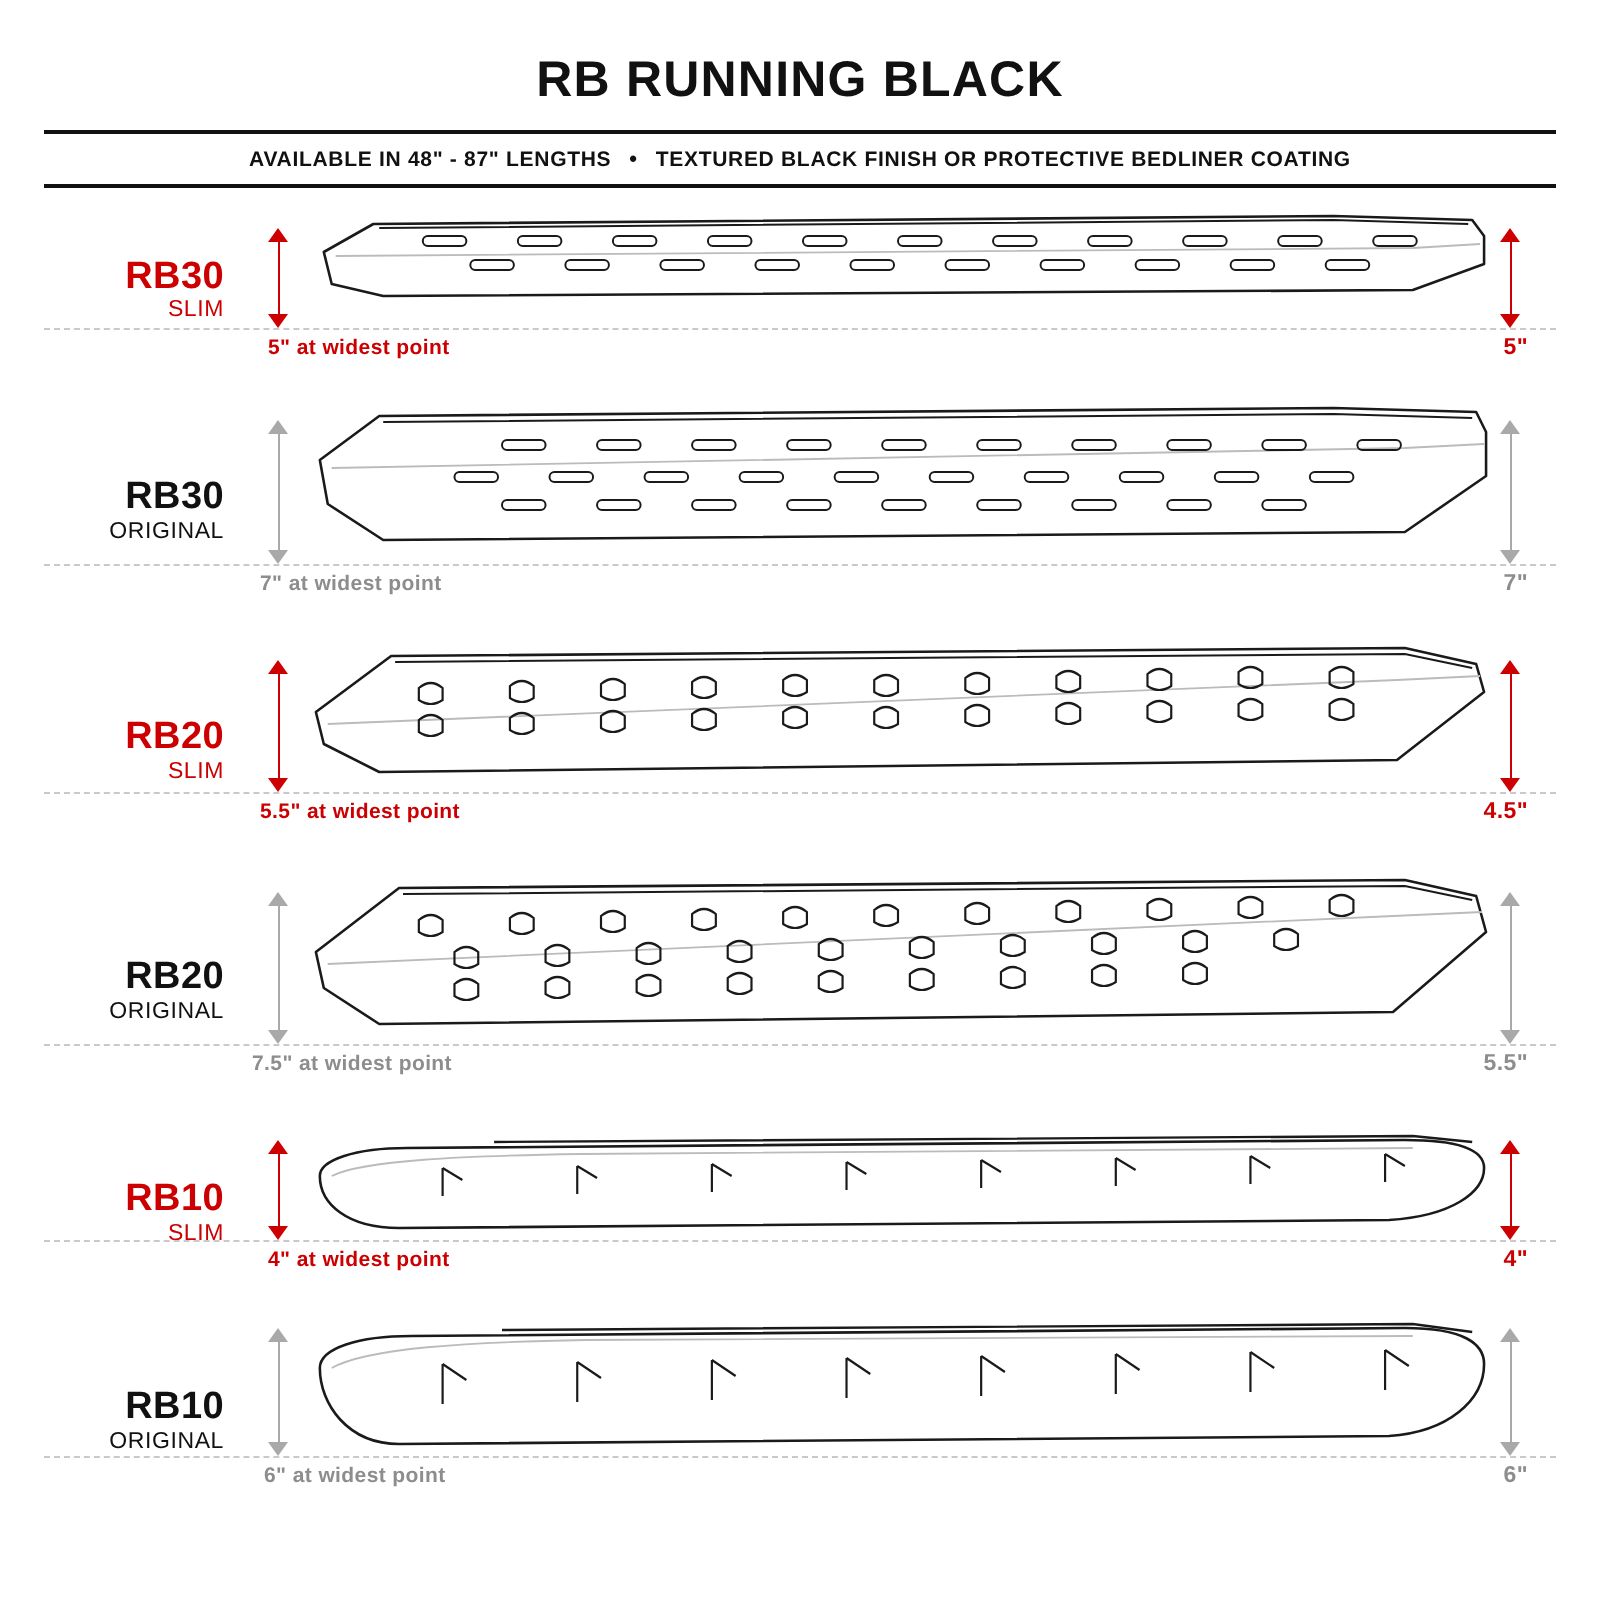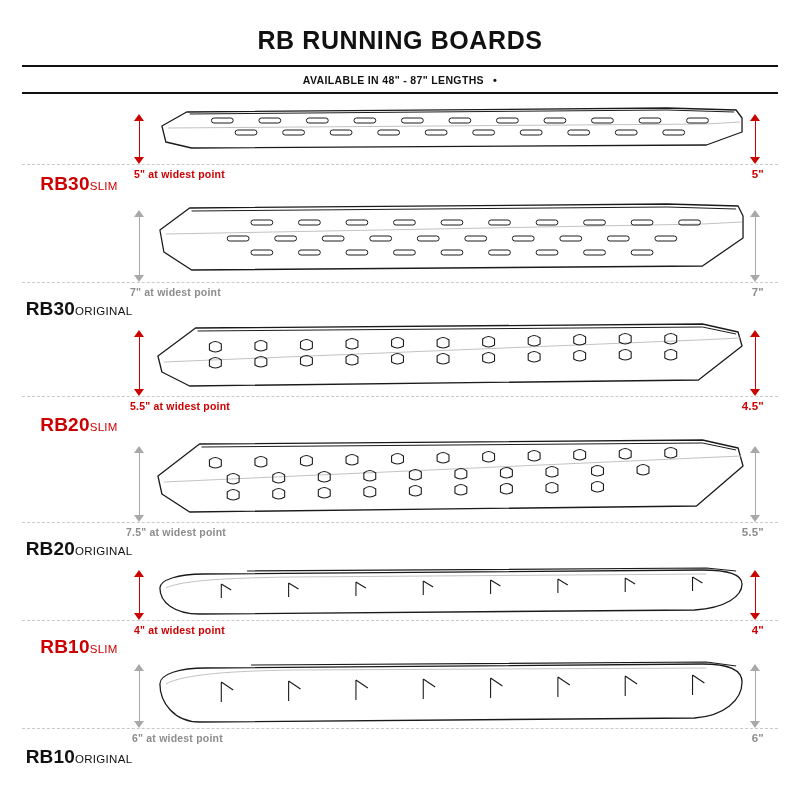--- a/index.html
+++ b/index.html
@@ -67,26 +67,26 @@
     margin-top: 4px;
   }
   .row {
     position: relative;
     height: 95px;
     margin-bottom: 0;
   }
 
   .row-label {
     position: absolute;
-    left: 12px;
+    left: 0;
     top: 0;
     width: 96px;
     height: 95px;
     display: flex;
-    flex-direction: row;
+    flex-direction: column;
     align-items: flex-end;
     justify-content: center;
     text-align: left;
     padding-right: 6px;
     box-sizing: border-box;
   }
   .label-model {
     font-size: 19px;
     font-weight: bold;
     line-height: 1.02;
@@ -172,25 +172,26 @@
     bottom: 0;
   }
   svg { display: block; width: 100%; height: 100%; }
 </style>
 </head>
 <body>
 
 <div class="page">
 
   <div class="header">
-    <h1 class="title">RB RUNNING BOARDS</h1>
+    <h1 class="title">RB RUNNING BLACK</h1>
     <div class="rule"></div>
     <div class="subtitle-row">
       <span>AVAILABLE IN 48" - 87" LENGTHS</span>
       <span class="subtitle-dot">•</span>
+      <span>TEXTURED BLACK FINISH OR PROTECTIVE BEDLINER COATING</span>
     </div>
     <div class="rule-bottom"></div>
   </div>
 
   <div class="rows">
 
     <div class="row" style="height:96px;">
       <div class="row-label red">
         <span class="label-model">RB30</span>
         <span class="label-variant">SLIM</span>

